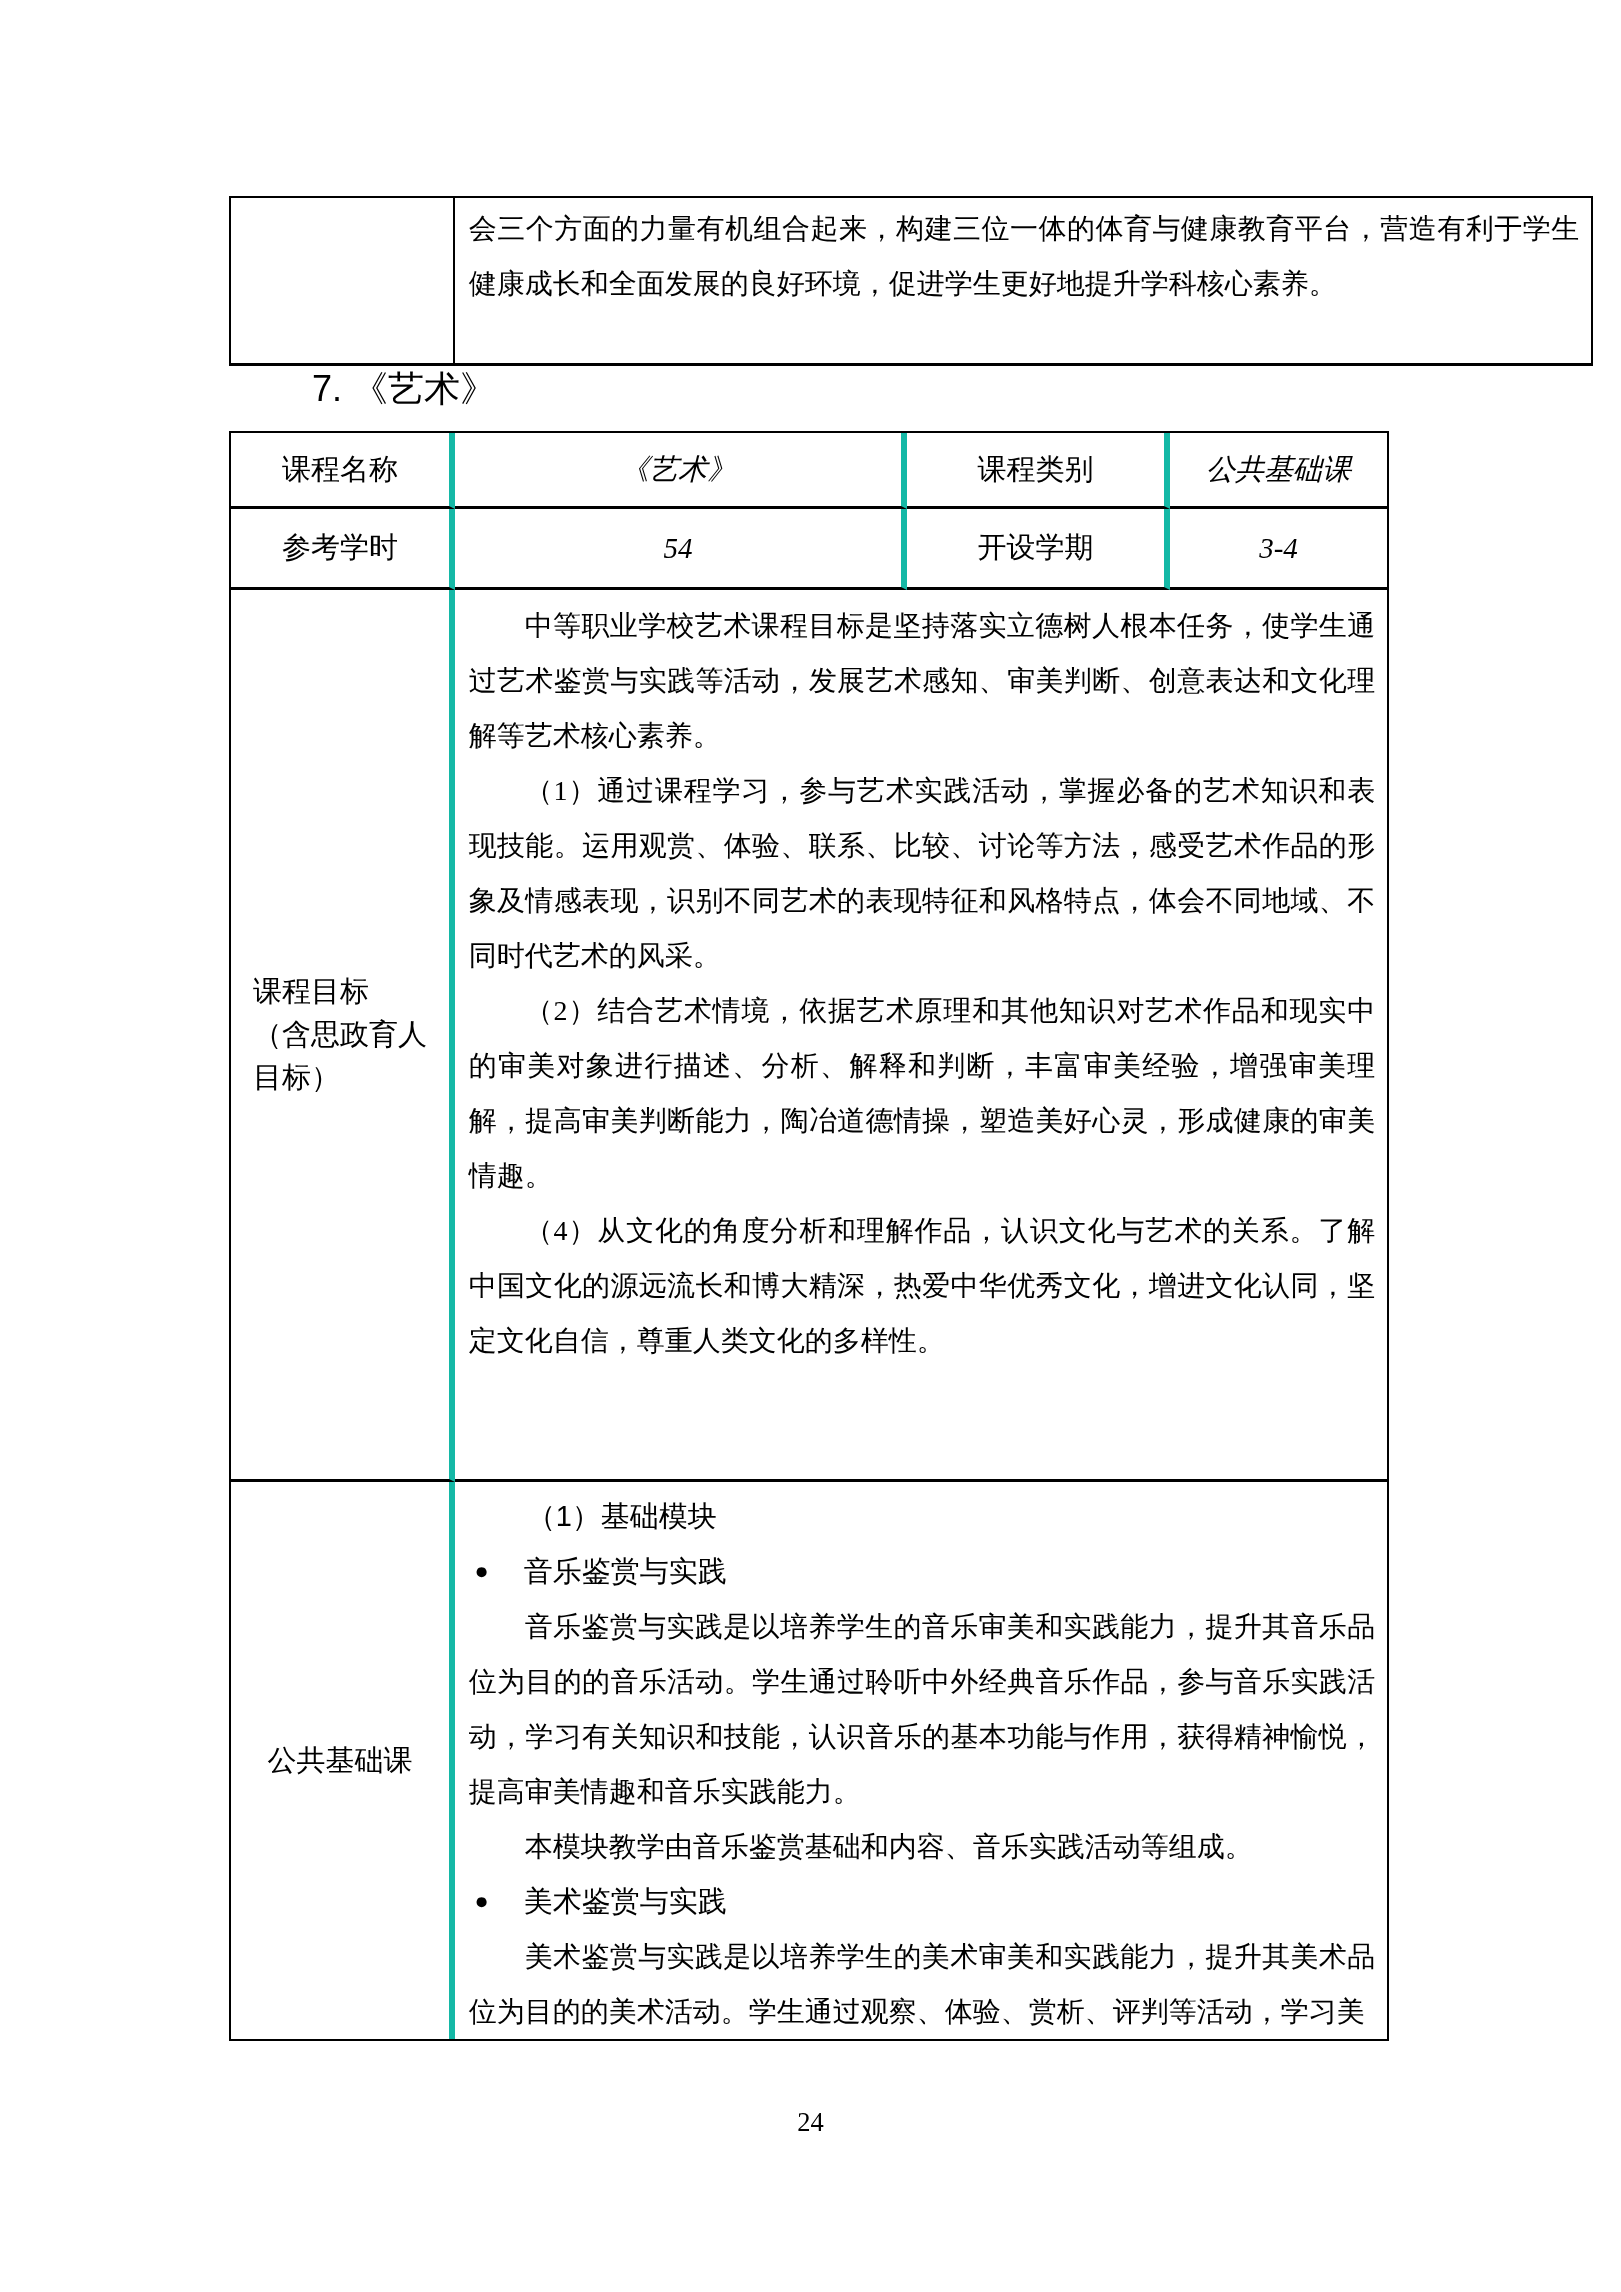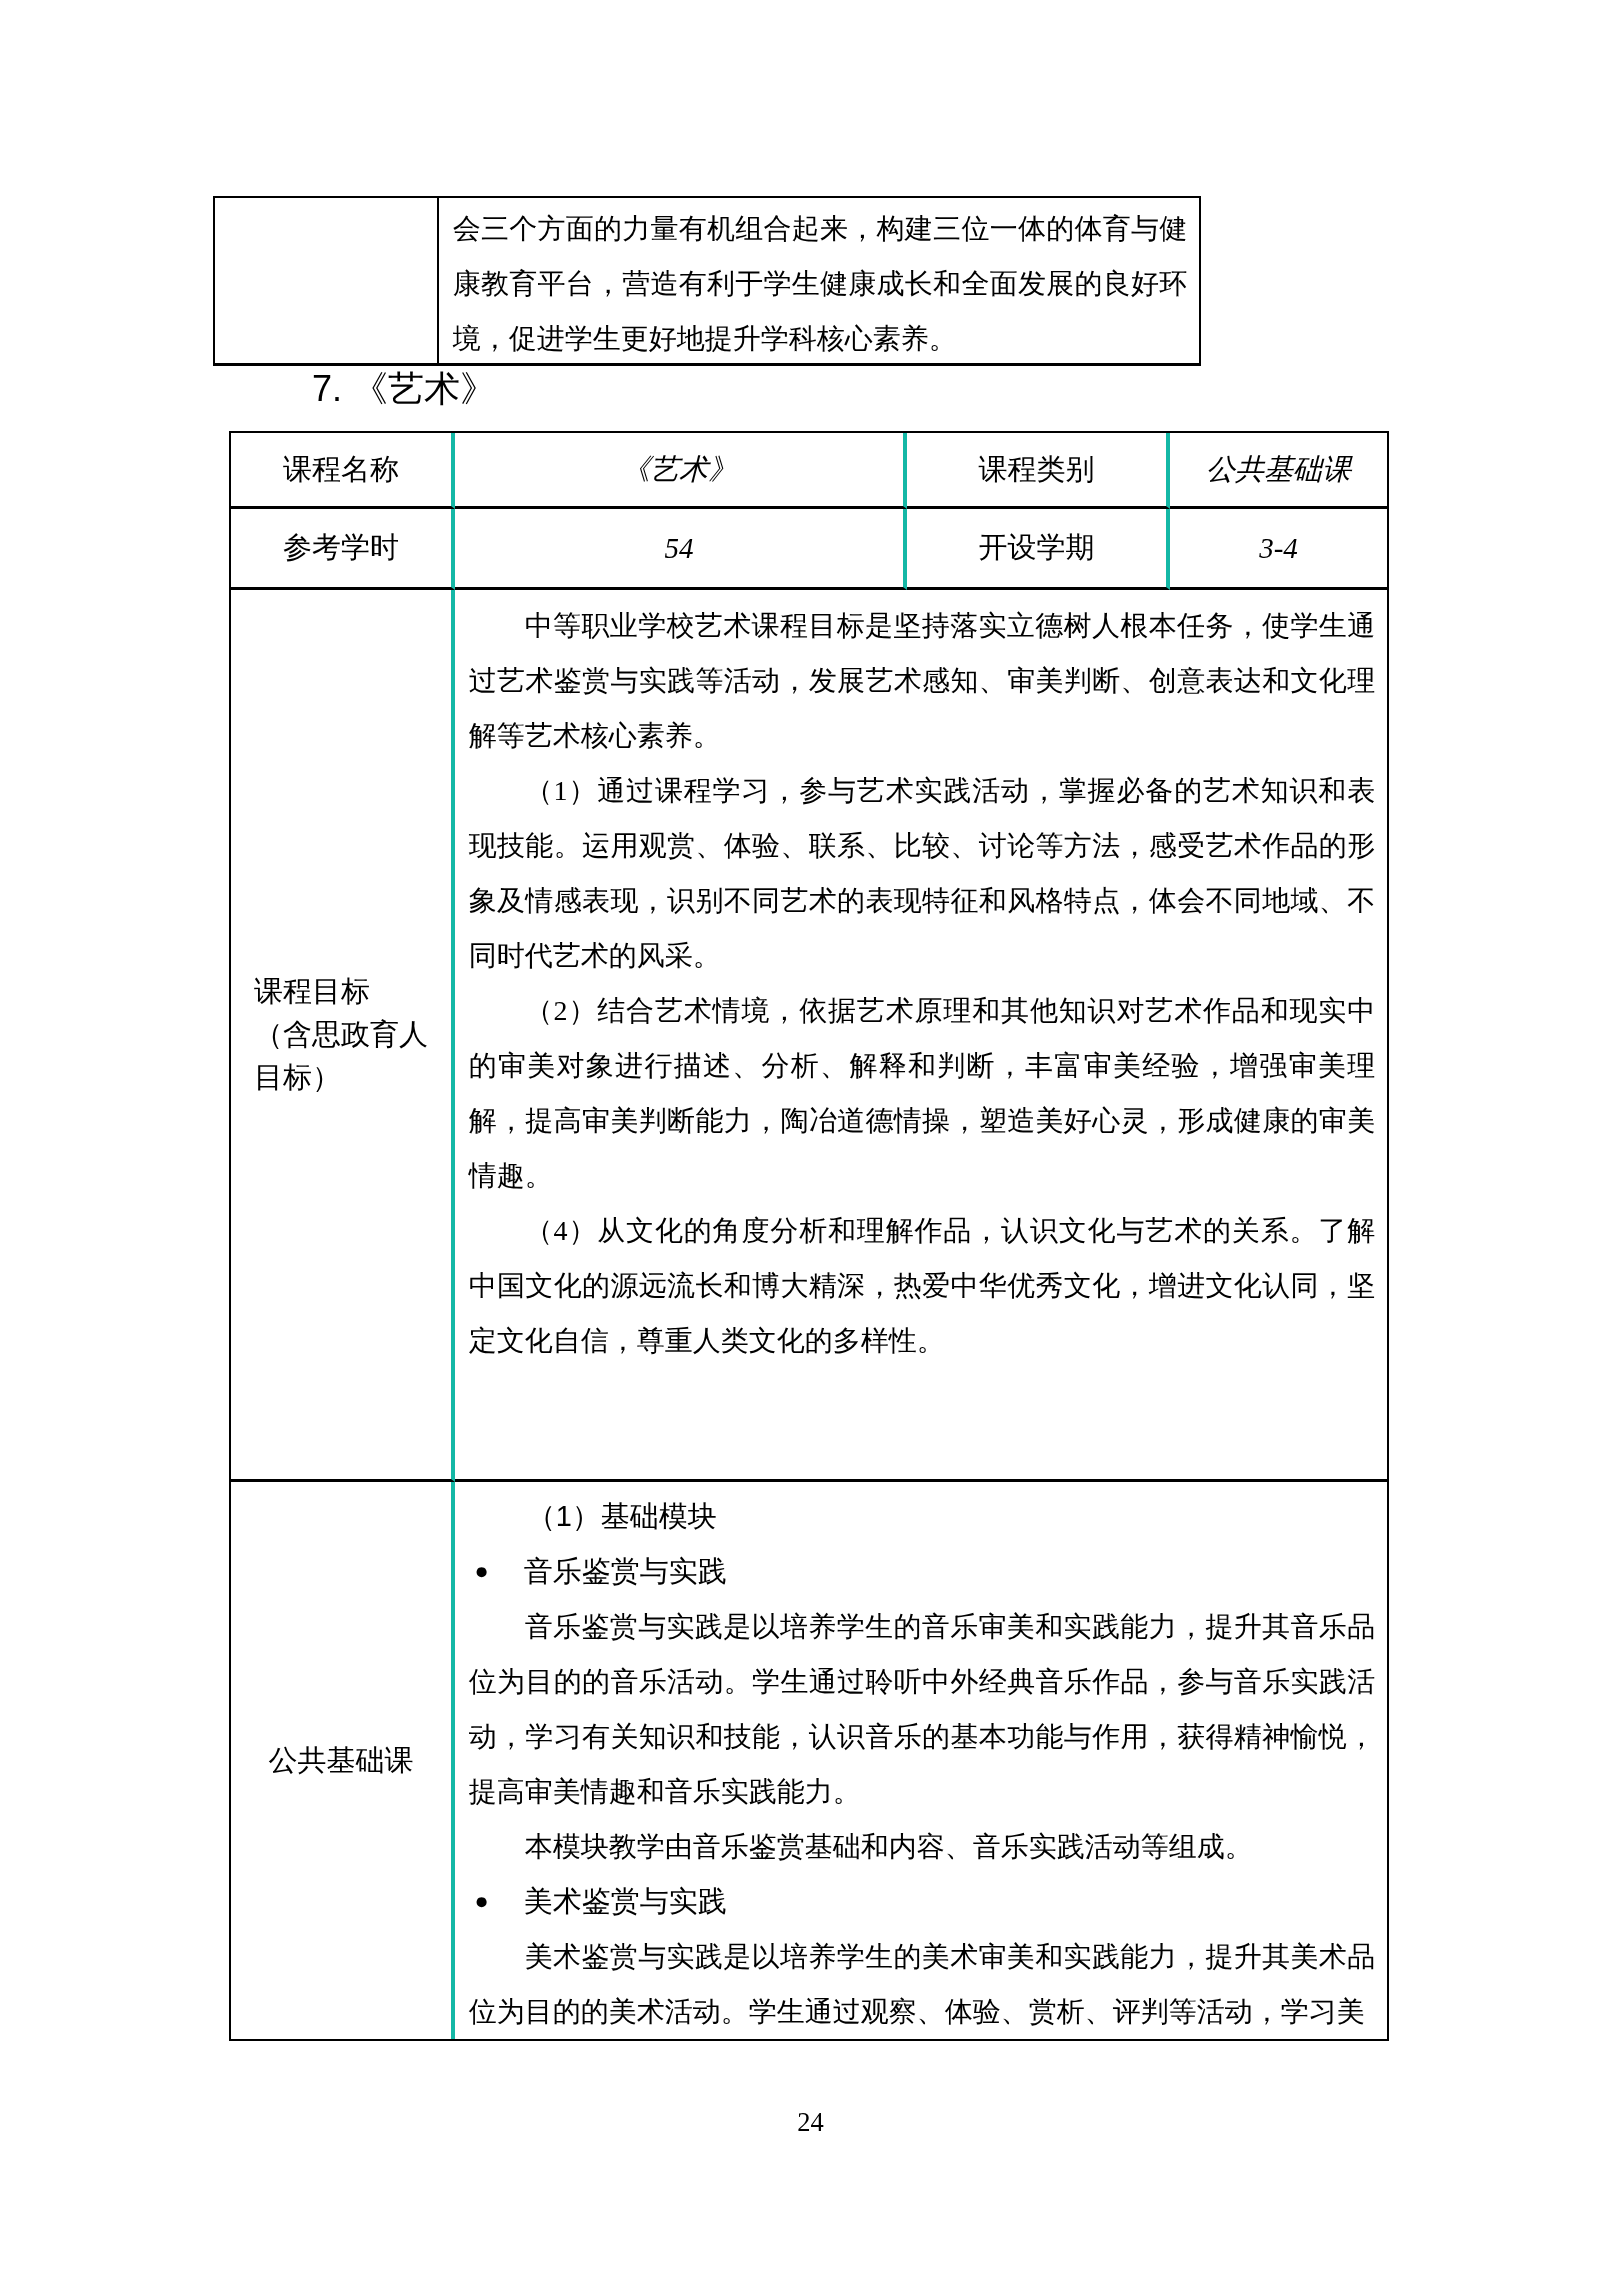--- a/index.html
+++ b/index.html
@@ -5,21 +5,21 @@
   html,body { margin:0; padding:0; background:#888; }
   .page {
     position:relative; width:1621px; height:2293px; background:#ffffff;
     font-family:"Liberation Serif","DejaVu Serif",serif; color:#000;
     overflow:hidden; margin:0 auto;
   }
   .hei { font-family:"Liberation Sans","DejaVu Sans",sans-serif; font-weight:400; }
 
   
   .continued-table {
-    position:absolute; left:213px; top:196px; width:988px; height:170px;
+    position:absolute; left:229px; top:196px; width:1364px; height:170px;
     box-sizing:border-box; border:2.9px solid #000; border-top-width:2px; border-bottom-width:3.9px;
     display:grid; grid-template-columns:224px 1fr;
   }
   .ct-empty { box-sizing:border-box; border-right:2px solid #000; }
   .ct-text {
     box-sizing:border-box; padding:2.9px 11.8px 0 13.7px;
     font-size:28px; line-height:55px; text-align:justify; overflow:hidden;
   }
 
   
@@ -28,21 +28,21 @@
   }
 
   
   .course-table {
     position:absolute; left:229px; top:431px; width:1160px; height:1610px;
     box-sizing:border-box; border:2.9px solid #000; border-top-width:2px;
     display:grid;
     grid-template-columns:224px 452px 263px 1fr;
     grid-template-rows:76px 81px 892px 1fr;
   }
-  .cell { box-sizing:border-box; border-right:4px solid #14b8a6; border-bottom:2px solid #000; overflow:hidden; }
+  .cell { box-sizing:border-box; border-right:6px solid #14b8a6; border-bottom:2px solid #000; overflow:hidden; }
   .cell.last-col { border-right:none; }
   .cell.heavy { border-bottom-width:3.9px; }
   .cell.no-bottom { border-bottom:none; }
   .center { display:flex; align-items:center; justify-content:center; text-align:center; }
   .lbl { font-size:29px; }
   .val { font-size:29px;font-style:italic; }
   .span3 { grid-column:2 / 5; }
 
   .goals-label-cell { display:flex; align-items:center; justify-content:center; }
   .goals-label {

